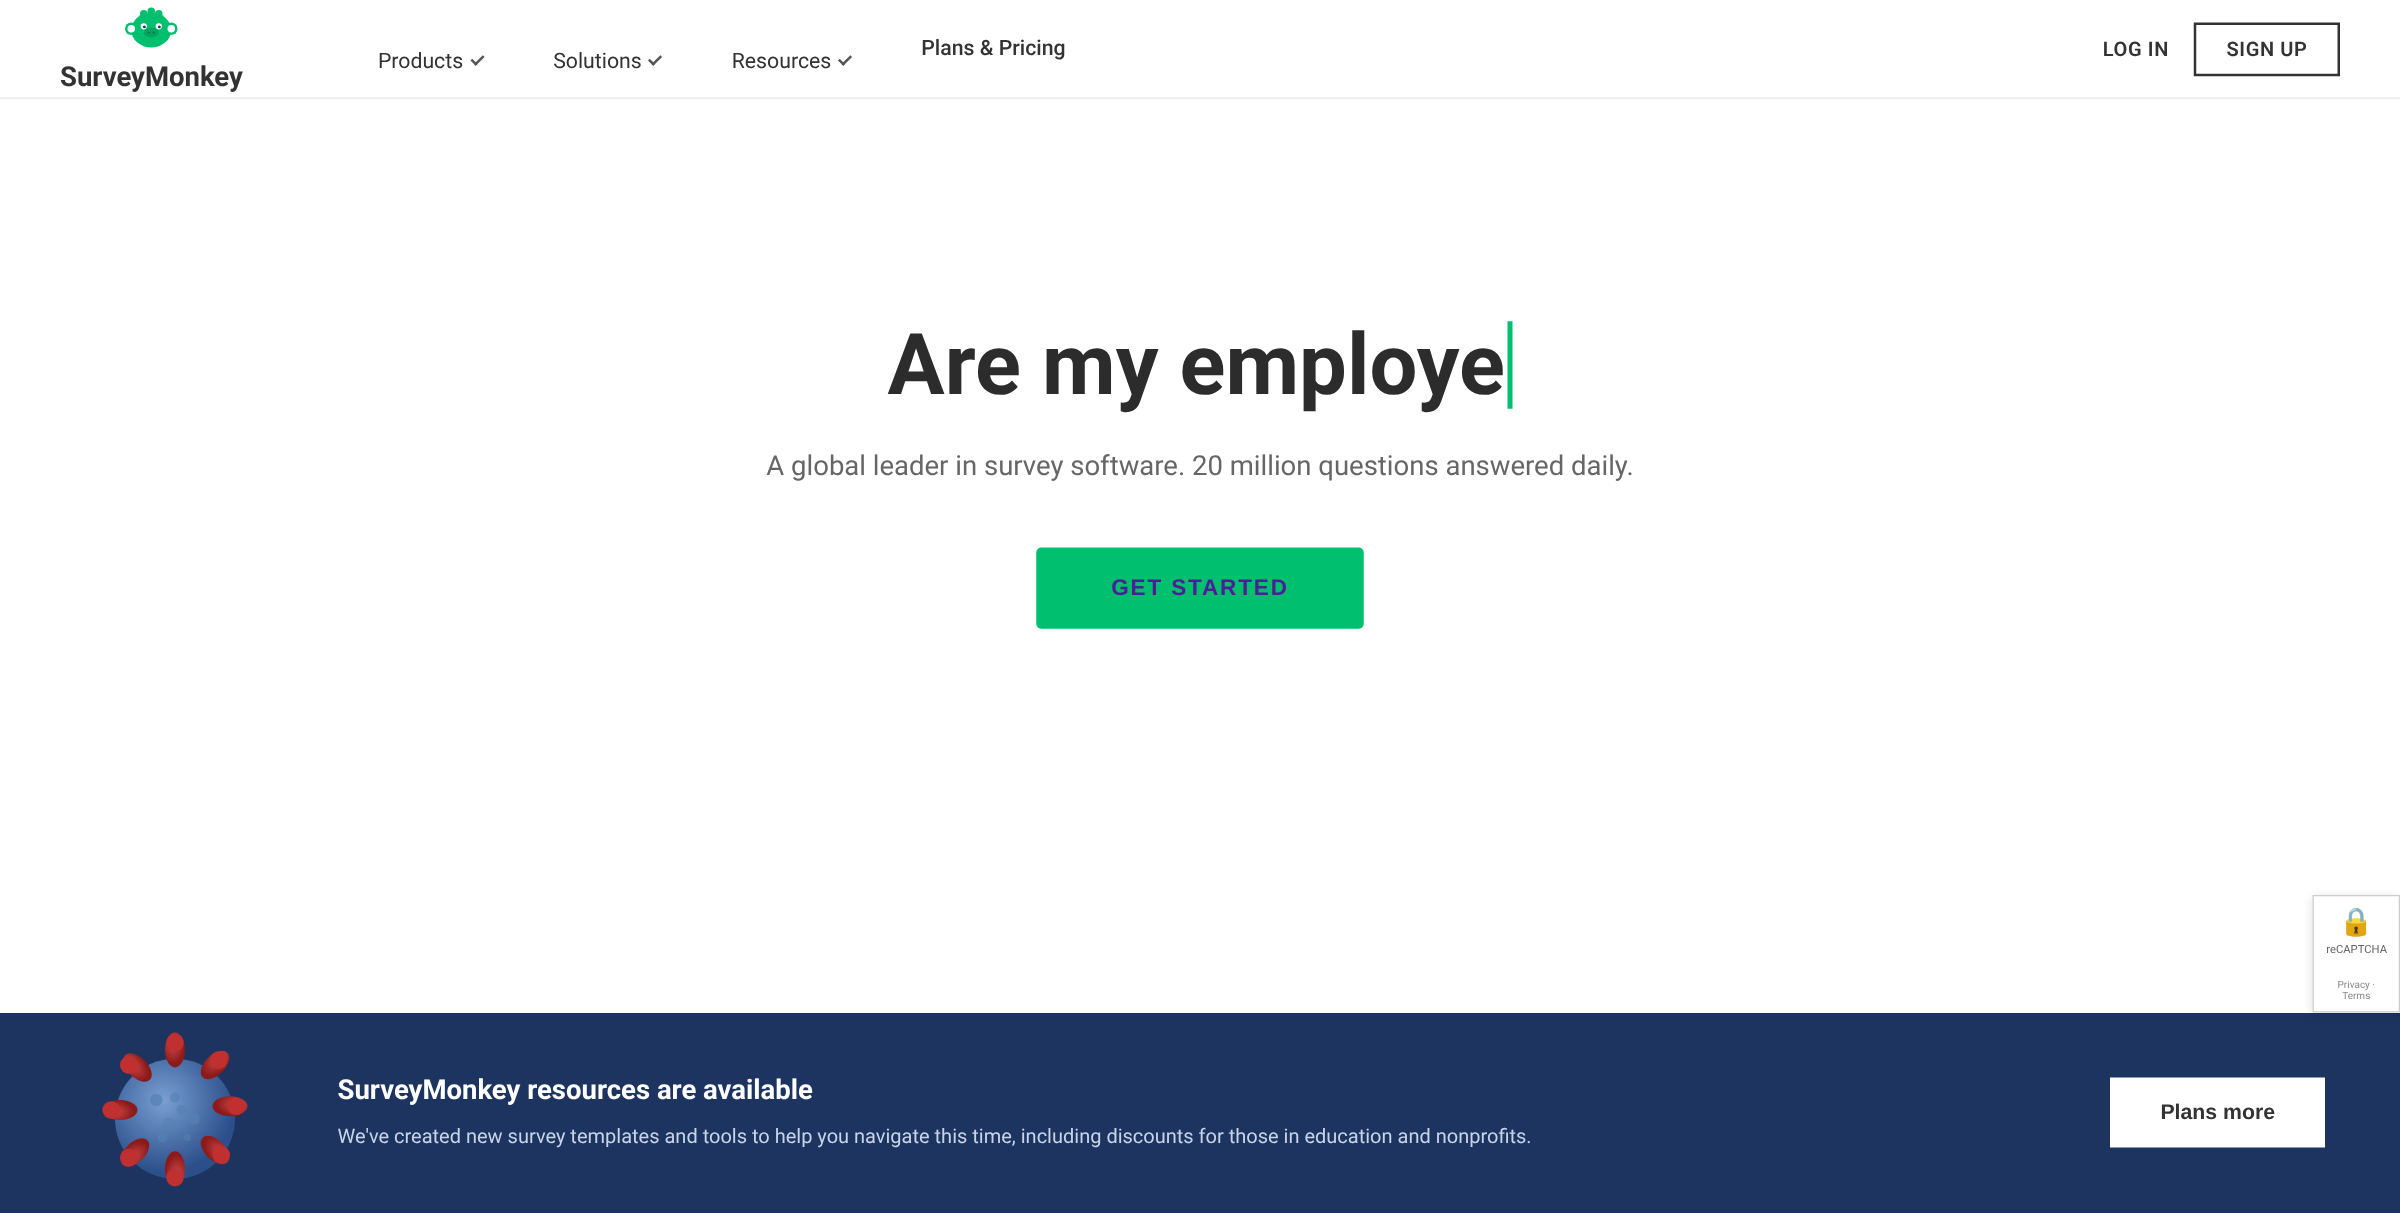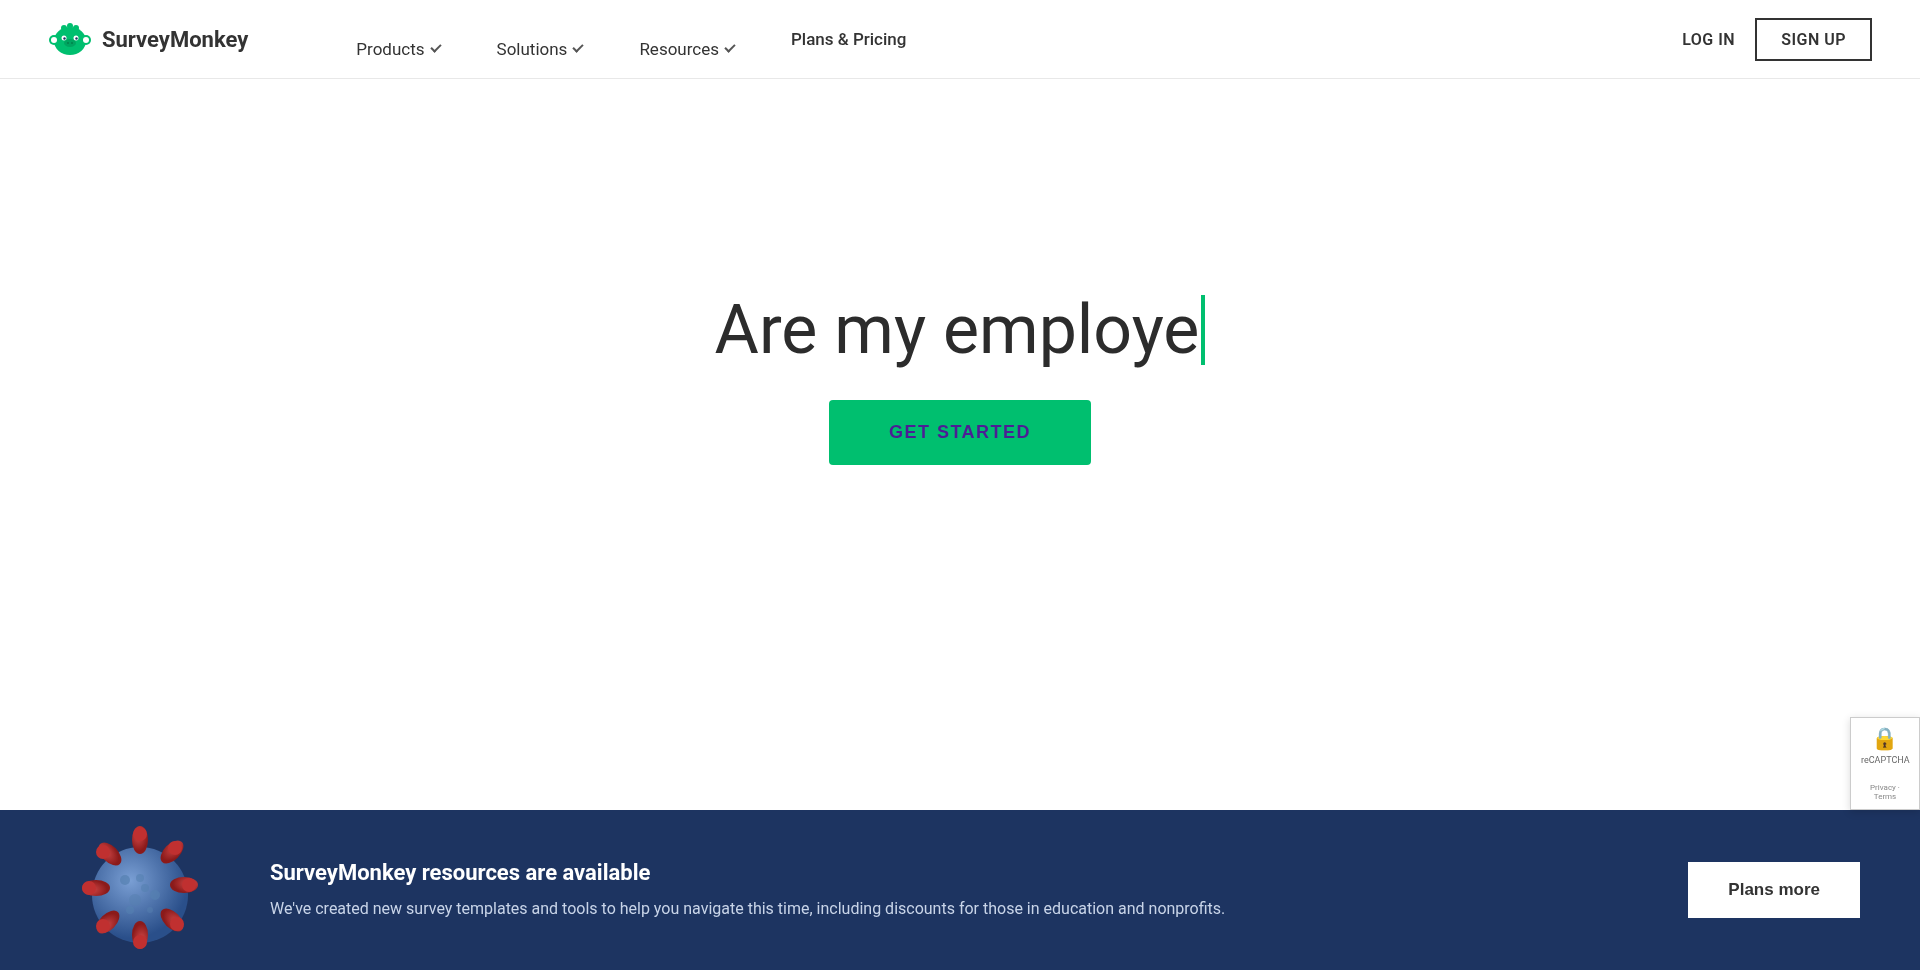--- a/index.html
+++ b/index.html
@@ -27,20 +27,21 @@
       position: relative;
       z-index: 100;
     }
 
     .nav-logo {
       display: flex;
       align-items: center;
       gap: 10px;
       text-decoration: none;
       flex-shrink: 0;
+      flex-direction: column;
     }
 
     .nav-logo-icon {
       width: 44px;
       height: 36px;
     }
 
     .nav-logo-text {
       font-size: 22px;
       font-weight: 700;
@@ -130,21 +131,21 @@
       flex-direction: column;
       align-items: center;
       justify-content: center;
       padding: 120px 48px 80px;
       background: #fff;
       min-height: 560px;
     }
 
     .hero-title {
       font-size: 68px;
-      font-weight: 400;
+      font-weight: 700;
       color: #2c2c2c;
       text-align: center;
       margin-bottom: 32px;
       line-height: 1.1;
       display: flex;
       align-items: center;
     }
 
     .cursor-bar {
       display: inline-block;
@@ -312,20 +313,21 @@
     <a class="nav-login" href="#">LOG IN</a>
     <a class="nav-signup" href="#">SIGN UP</a>
   </div>
 </nav>
 
 <section class="hero">
   <h1 class="hero-title">
     <span>Are my employe</span>
       <span class="cursor-bar"></span>
   </h1>
+  <p class="hero-subtitle">A global leader in survey software. 20 million questions answered daily.</p>
   <button class="hero-cta">GET STARTED</button>
 </section>
 
 <div class="banner">
   <div class="banner-virus-img">
     
     <svg class="virus-svg" viewBox="0 0 160 160" xmlns="http://www.w3.org/2000/svg">
       <defs>
         <radialGradient id="virusGrad" cx="40%" cy="35%" r="60%">
           <stop offset="0%" stop-color="#7a9fd4"></stop>

